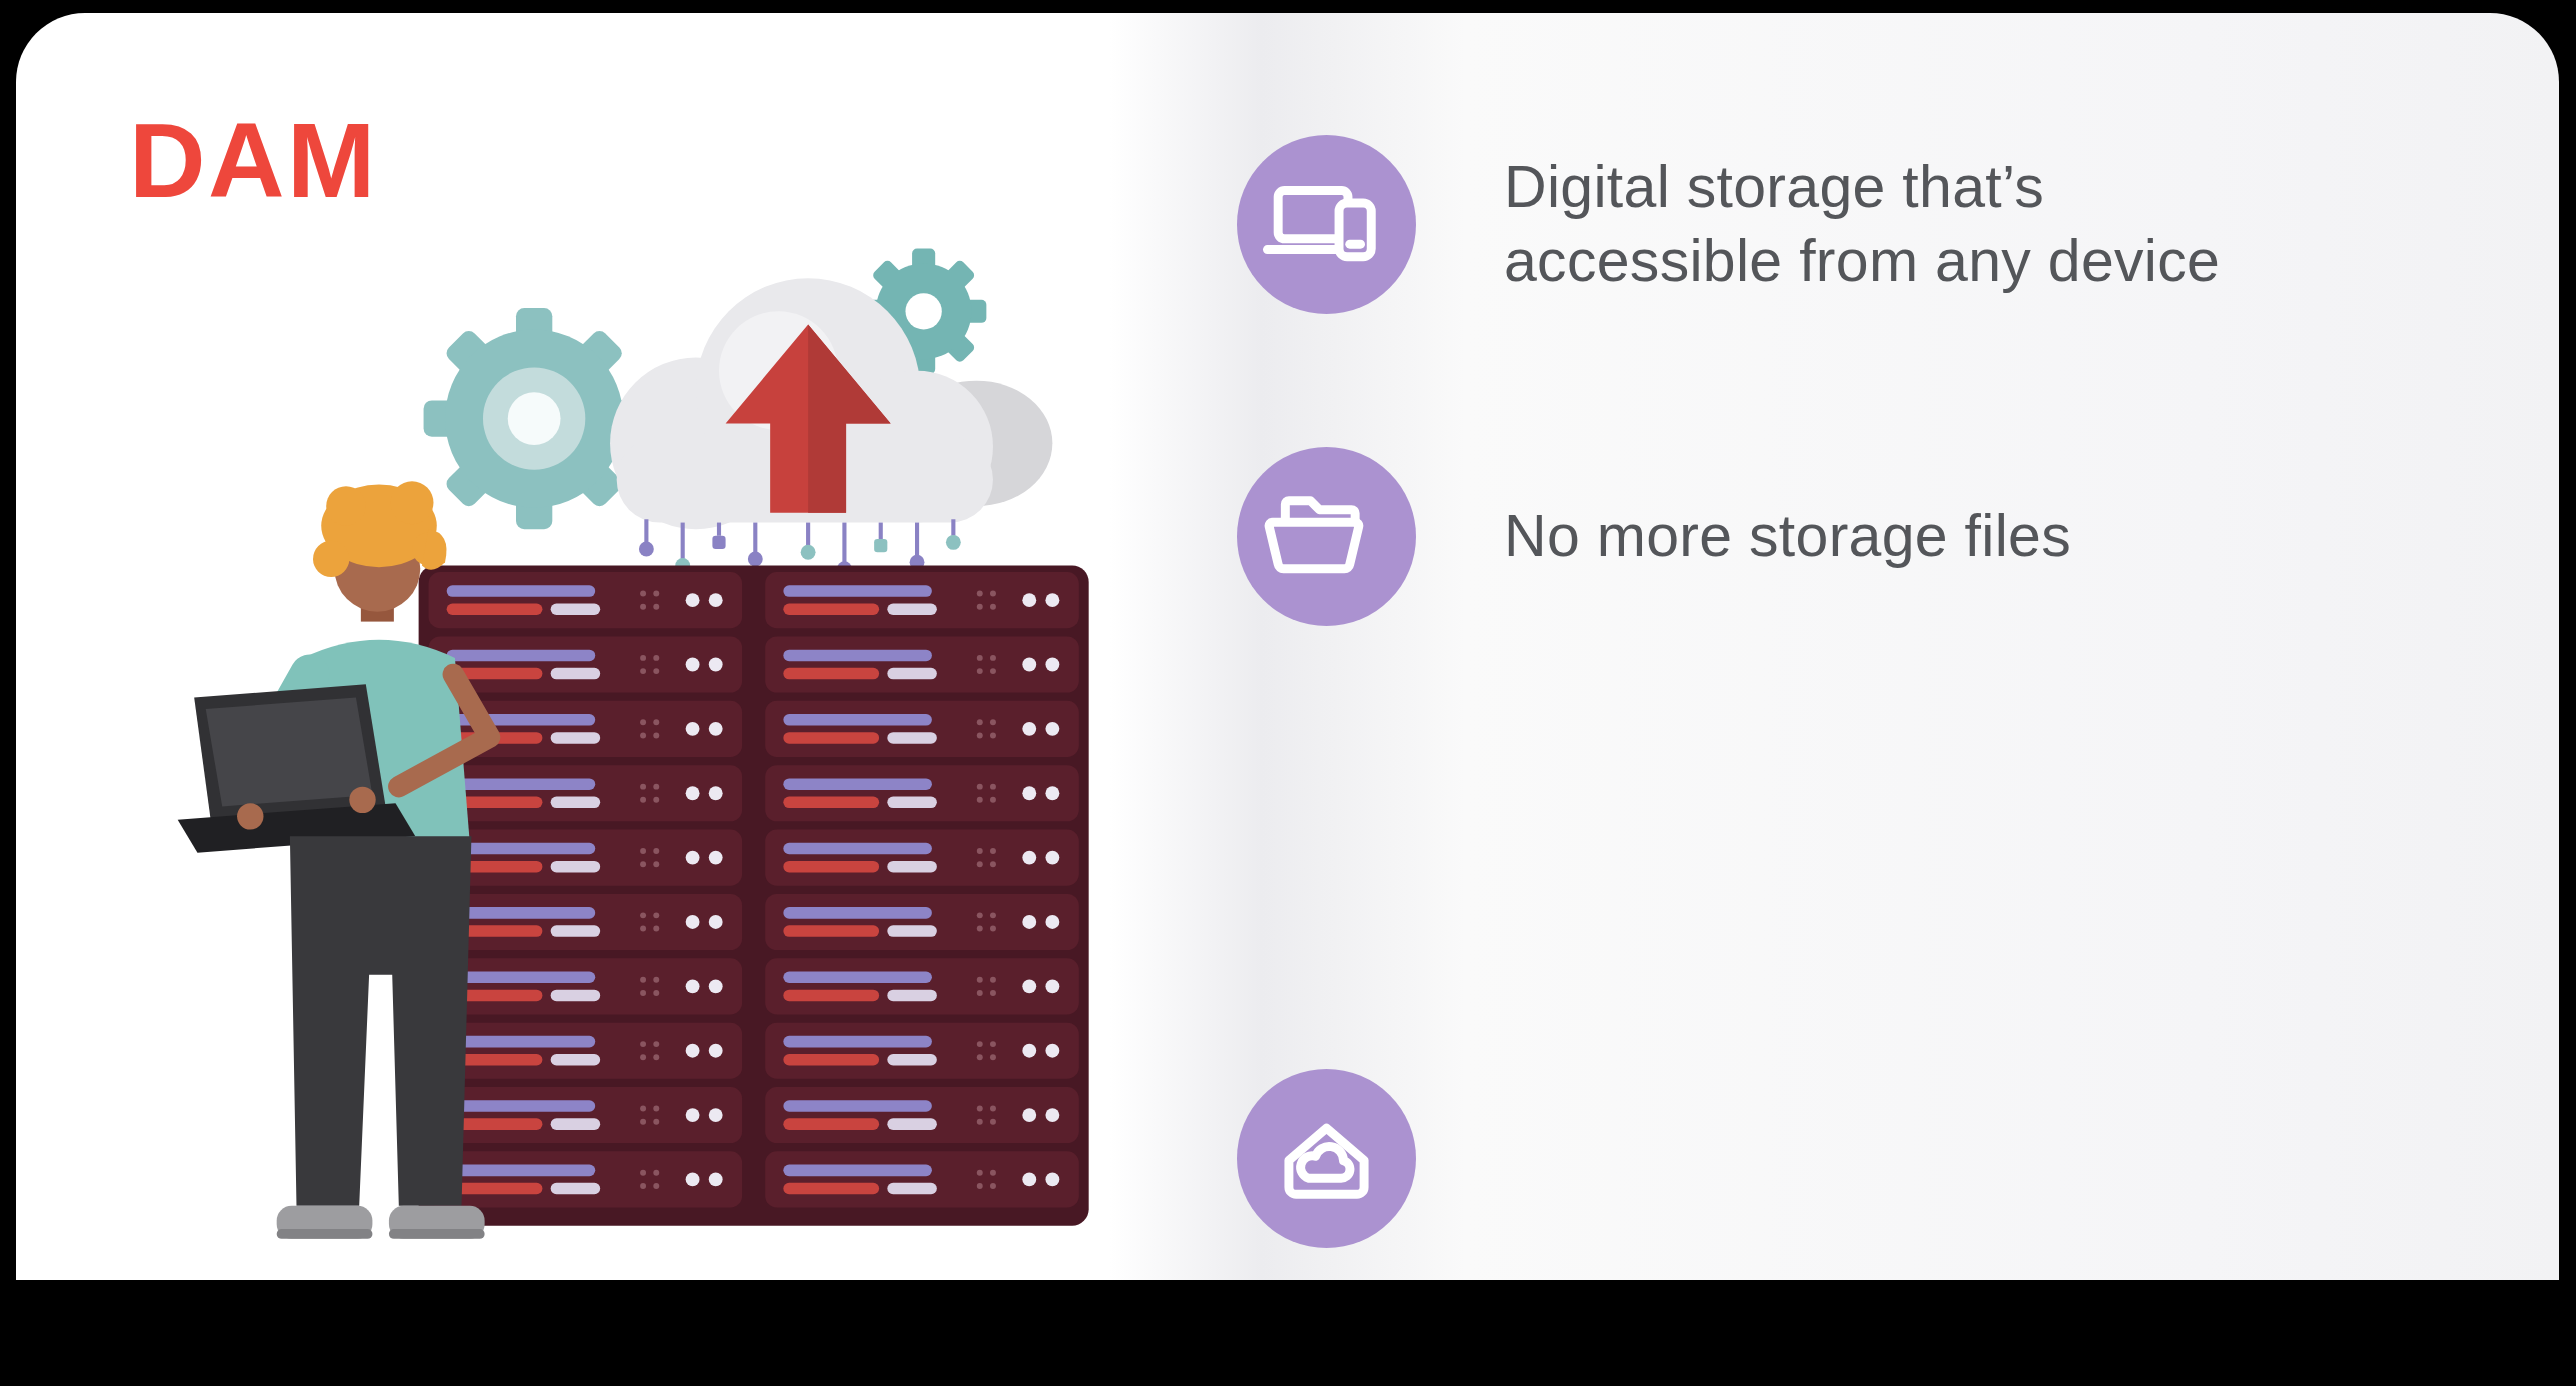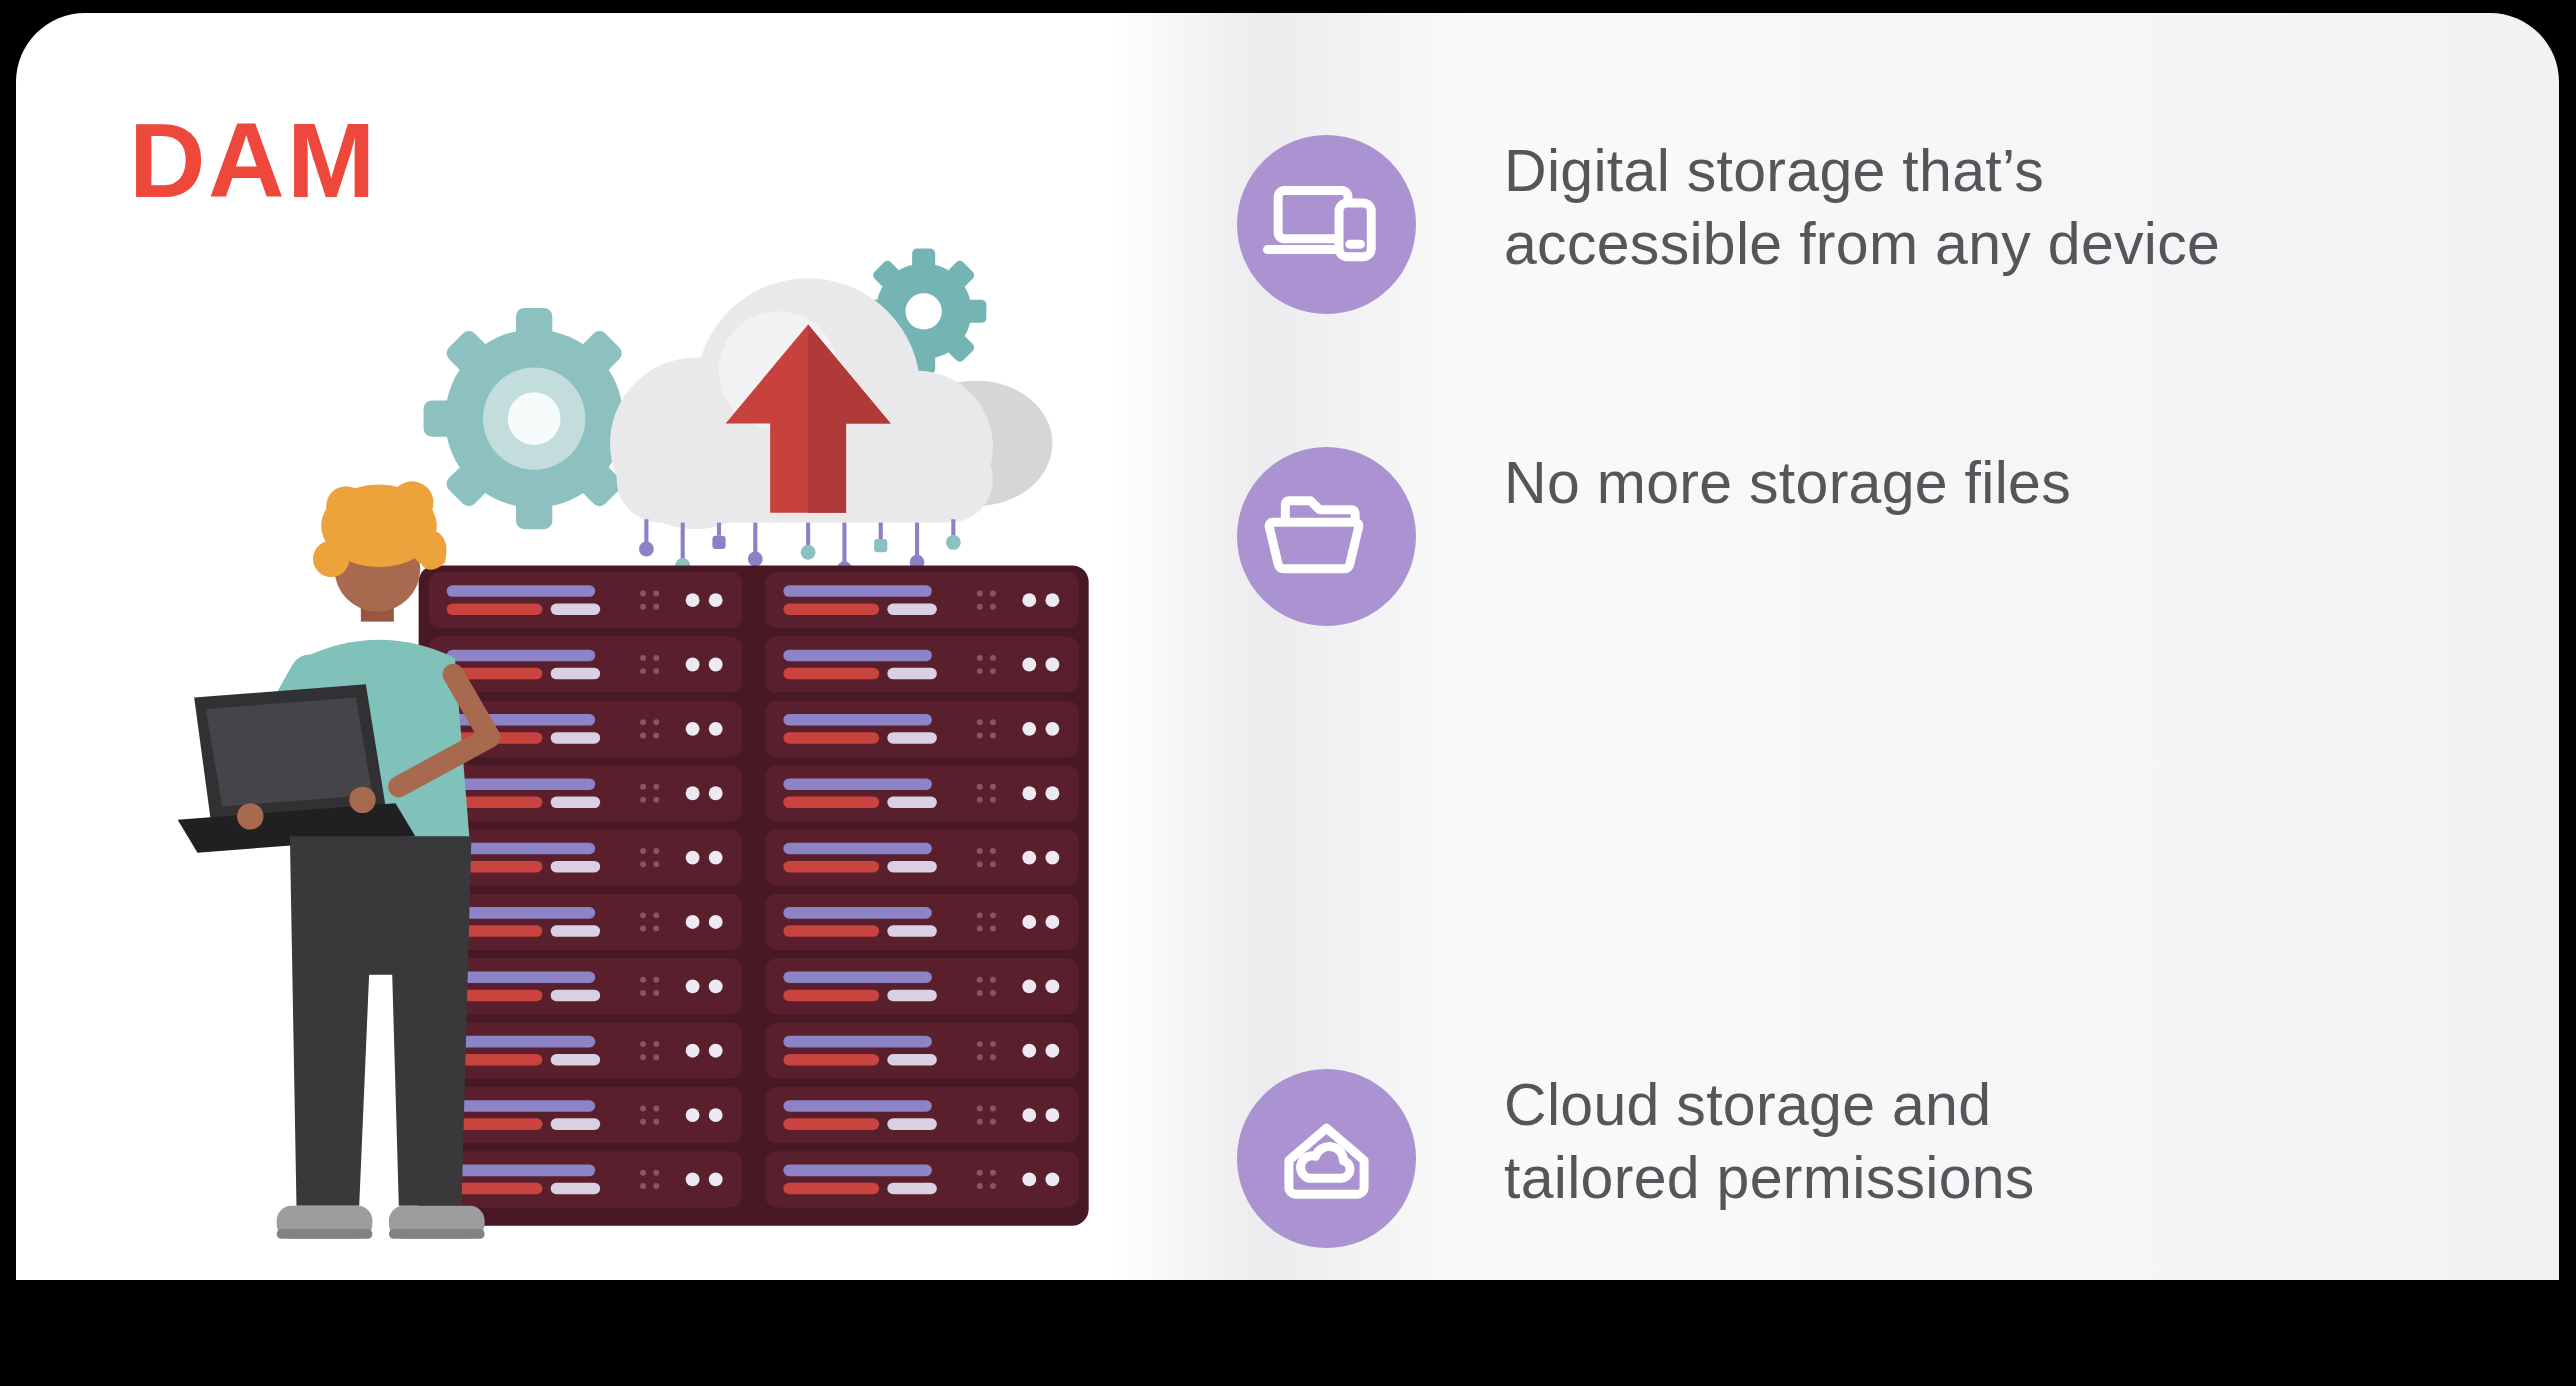--- a/index.html
+++ b/index.html
@@ -3,21 +3,21 @@
 <meta charset="utf-8">
 <style>
   html,body{margin:0;padding:0;background:#000;}
   .stage{position:relative;width:2576px;height:1280px;background:var(--page-bg,#000);
          font-family:"Liberation Sans",sans-serif;overflow:hidden;}
   .card{position:absolute;left:16px;top:12.6px;width:2543px;height:1361px;border-radius:69px;
         background:linear-gradient(90deg,#ffffff 0%,#ffffff 43%,#ececef 49%,#fafafa 57%,#f5f5f7 86%,#f2f2f4 100%);}
   .title{position:absolute;left:129px;top:100px;font-size:106px;font-weight:800;letter-spacing:2.4px;
          color:var(--accent-red,#ee473c);}
   .illus{position:absolute;left:151px;top:242px;width:966px;height:1015px;}
-  .feature{position:absolute;left:1237px;height:179px;display:flex;align-items:flex-start;gap:88px;}
+  .feature{position:absolute;left:1237px;height:179px;display:flex;align-items:center;gap:88px;}
   .f1{top:135px}.f2{top:447px}.f3{top:756px}.f4{top:1069px}
   .ficon{width:179px;height:179px;border-radius:50%;background:var(--icon-purple,#ab92d0);
          flex:0 0 auto;display:flex;align-items:center;justify-content:center;}
   .ficon svg{width:179px;height:179px;display:block;}
   .flabel{font-size:59px;line-height:1.24;color:var(--text-gray,#54565a);white-space:pre-line;letter-spacing:0.3px;}
 </style>
 </head>
 <body>
 
 <div class="stage">
@@ -192,17 +192,15 @@
 
   <div class="feature f4">
     <div class="ficon">
       <svg viewBox="0 0 100 100">
         <g fill="none" stroke="#fff" stroke-width="5" stroke-linecap="round" stroke-linejoin="round">
           <path d="M29 51 L50 33 L71 51 V66 a4 4 0 0 1-4 4 H33 a4 4 0 0 1-4-4 Z"></path>
           <path d="M40 61 h18 a5 5 0 0 0 1.5-9.8 a8 8 0 0 0-15.6-2.4 A5.5 5.5 0 0 0 40 61 Z"></path>
         </g>
       </svg>
     </div>
-    <div class="flabel">Cloud storage and
-tailored permissions</div>
   </div>
 </div>
 
 
 </body></html>

